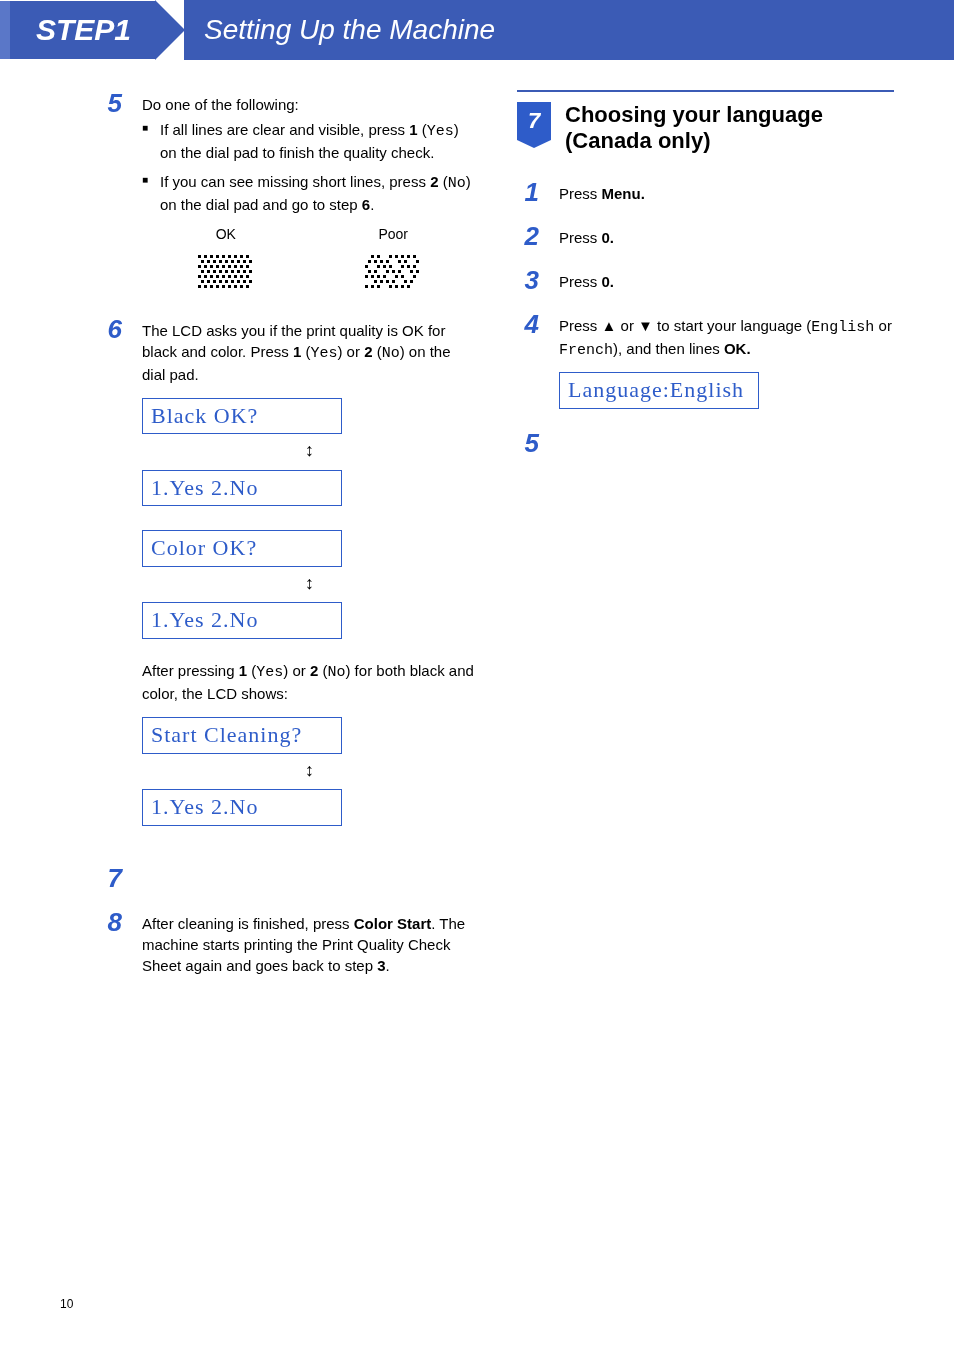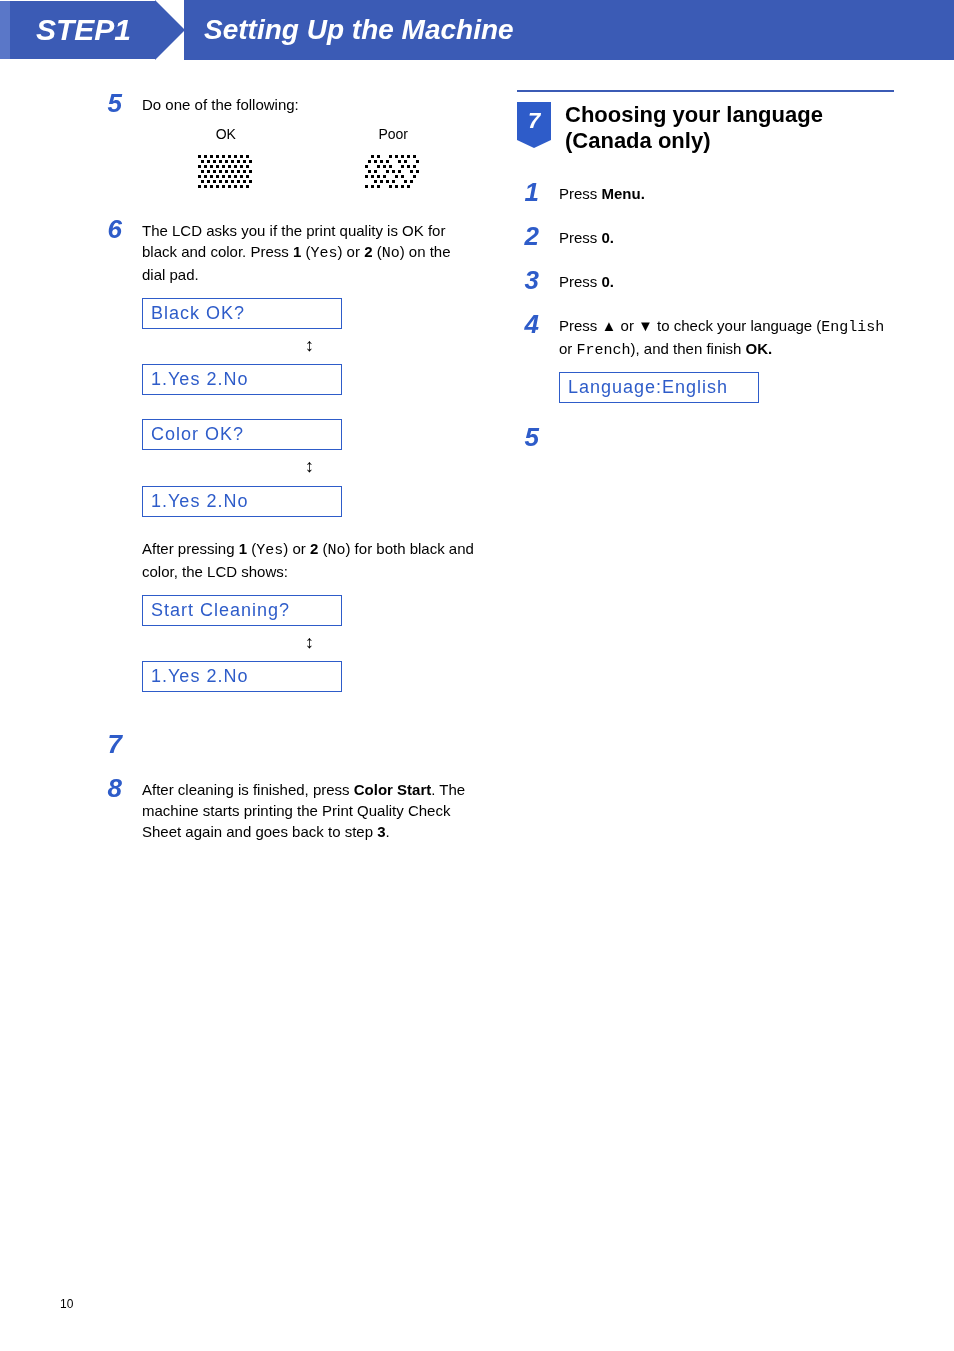--- a/index.html
+++ b/index.html
@@ -1,41 +1,41 @@
 <!DOCTYPE html>
 <html><head>
 <meta charset="utf-8">
 <style>
   * { box-sizing: border-box; margin: 0; padding: 0; }
   body { font-family: Arial, Helvetica, sans-serif; font-size: 15px; color: #000; background: #fff; width: 954px; }
   .header { display: flex; align-items: center; margin-bottom: 30px; }
   .step-tab { background: #3b5bb5; color: #fff; font-weight: bold; font-style: italic; font-size: 30px; padding: 12px 24px 12px 36px; position: relative; }
   .step-tab::before { content: ""; position: absolute; left: 0; top: 0; bottom: 0; width: 10px; background: #5a77c8; }
   .arrow-right { width: 0; height: 0; border-top: 30px solid transparent; border-bottom: 30px solid transparent; border-left: 30px solid #3b5bb5; }
-  .header-title { background: #3b5bb5; color: #fff; font-weight: bold; font-style: italic; font-size: 28px; flex: 1; padding: 14px 20px; margin-left: -1px; }
+  .header-title { background: #3b5bb5; color: #fff; font-weight: normal; font-style: italic; font-size: 28px; flex: 1; padding: 14px 20px; margin-left: -1px; }
   .columns { display: flex; gap: 40px; padding: 0 60px 0 100px; }
   .col { flex: 1; min-width: 0; }
   .step { display: flex; align-items: flex-start; gap: 20px; margin-bottom: 18px; }
   .step-num { color: #2e5cc9; font-size: 26px; font-weight: bold; font-style: italic; font-family: Arial, sans-serif; line-height: 1; min-width: 22px; text-align: right; }
   .step-body { flex: 1; line-height: 1.4; padding-top: 4px; }
   .sublist { margin: 4px 0 0 0; list-style: none; }
   .sublist li { position: relative; padding-left: 18px; margin-bottom: 8px; }
   .sublist li::before { content: "■"; position: absolute; left: 0; top: 2px; font-size: 10px; }
   .mono { font-family: "Courier New", monospace; }
   .bold { font-weight: bold; }
   .quality-row { display: flex; justify-content: space-around; margin-top: 10px; align-items: flex-end; }
   .quality-col { text-align: center; }
   .quality-lbl { font-size: 14px; margin-bottom: 8px; }
   .swatch { width: 60px; height: 40px; display: inline-block; }
   .hr-top { border-top: 2px solid #3b5bb5; margin-bottom: 10px; }
   .section-head { display: flex; align-items: flex-start; gap: 14px; margin-bottom: 24px; }
   .section-num { background: #2e5cc9; color: #fff; font-weight: bold; font-style: italic; font-size: 22px; width: 34px; height: 38px; display: flex; align-items: center; justify-content: center; position: relative; flex-shrink: 0; }
   .section-num::after { content: ""; position: absolute; bottom: -8px; left: 0; width: 0; height: 0; border-left: 17px solid transparent; border-right: 17px solid transparent; border-top: 8px solid #2e5cc9; }
   .section-title { font-size: 22px; font-weight: bold; line-height: 1.2; }
-  .lcd-box { border: 1.5px solid #2e5cc9; color: #2e5cc9; font-family: Liberation Sans, sans-serif; font-size: 18px; padding: 2px 8px; display: inline-block; min-width: 200px; margin: 3px 0; letter-spacing: 1px; }
+  .lcd-box { border: 1.5px solid #2e5cc9; color: #2e5cc9; font-family: Liberation Serif, serif; font-size: 22px; padding: 2px 8px; display: inline-block; min-width: 200px; margin: 3px 0; letter-spacing: 1px; }
   .updown { text-align: center; margin: 2px 0; font-family: "Courier New", monospace; font-size: 18px; }
   .lcd-stack { margin: 10px 0 18px 0; }
   .para { margin: 8px 0; }
   .page-num { position: absolute; bottom: 40px; left: 60px; font-size: 12px; }
   .page-wrap { position: relative; min-height: 1351px; border-radius: 22px; }
 </style>
 </head>
 <body>
 
 <div class="page-wrap">
@@ -48,20 +48,26 @@
 
 <div class="columns">
 
 <div class="col">
 
   <div class="step">
     <div class="step-num">5</div>
     <div class="step-body">
       <div>Do one of the following:</div>
       <ul class="sublist">
+        <li>
+          <span>If all lines are clear and visible, press </span><span class="bold">1</span><span> (</span><span class="mono">Yes</span><span>) on the dial pad to finish the quality check.</span>
+        </li>
+        <li>
+          <span>If you can see missing short lines, press </span><span class="bold">2</span><span> (</span><span class="mono">No</span><span>) on the dial pad and go to step </span><span class="bold">6</span><span>.</span>
+        </li>
       </ul>
       <div class="quality-row">
         <div class="quality-col">
           <div class="quality-lbl">OK</div>
           <span class="swatch">
             <svg width="60" height="40" viewBox="0 0 60 40">
               <g fill="#000">
                 <rect x="2" y="2" width="3" height="3"></rect>
                       <rect x="8" y="2" width="3" height="3"></rect>
                       <rect x="14" y="2" width="3" height="3"></rect>
@@ -246,21 +252,21 @@
     <div class="step-body"><span>Press </span><span class="bold">0.</span></div>
   </div>
   <div class="step">
     <div class="step-num">3</div>
     <div class="step-body"><span>Press </span><span class="bold">0.</span></div>
   </div>
   <div class="step">
     <div class="step-num">4</div>
     <div class="step-body">
       <div>
-        <span>Press </span><span>▲</span><span> or </span><span>▼</span><span> to check your language (</span><span class="mono">English</span><span> or </span><span class="mono">French</span><span>), and then finish </span><span class="bold">OK.</span>
+        <span>Press </span><span>▲</span><span> or </span><span>▼</span><span> to start your language (</span><span class="mono">English</span><span> or </span><span class="mono">French</span><span>), and then lines </span><span class="bold">OK.</span>
       </div>
       <div style="margin-top:8px">
         <div class="lcd-box">Language:English</div>
       </div>
     </div>
   </div>
   <div class="step">
     <div class="step-num">5</div>
   </div>
 

